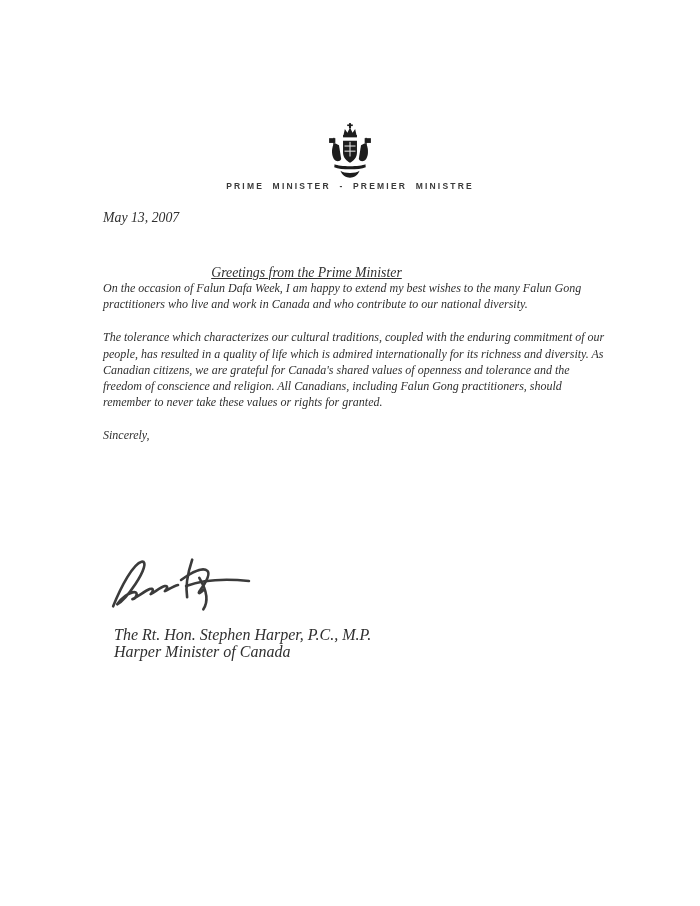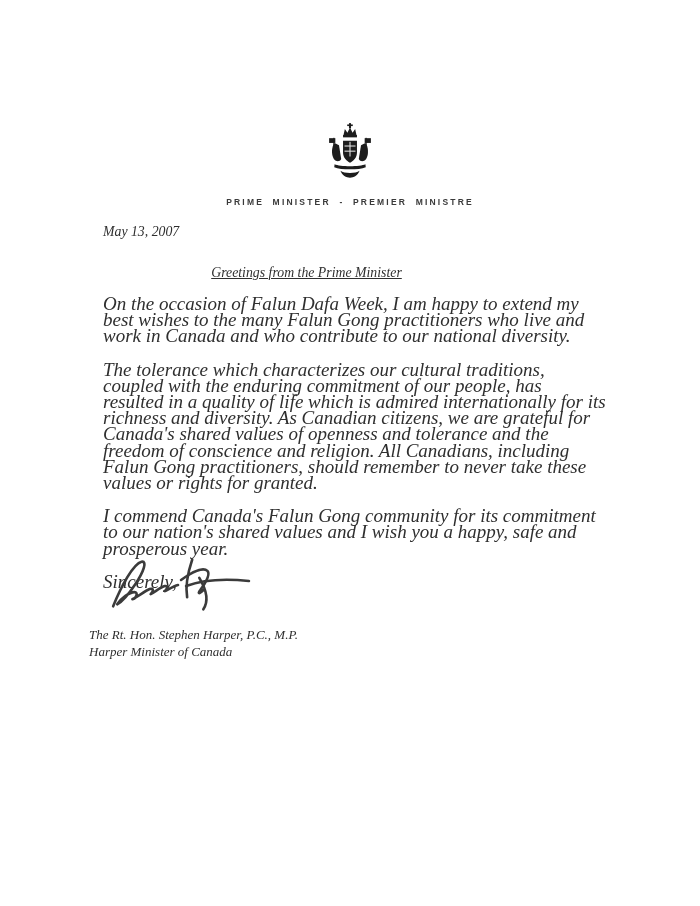--- a/index.html
+++ b/index.html
@@ -21,66 +21,66 @@
     width: 700px;
     text-align: center;
   }
   .crest {
     display: block;
     margin: 0 auto;
     width: 44px;
     height: 56px;
   }
   .org-line {
-    margin-top: 18px;
+    margin-top: 2px;
     font-family: "Liberation Sans", sans-serif;
     font-style: normal;
     font-weight: bold;
     font-size: 8.5px;
     letter-spacing: 2.2px;
     word-spacing: 4px;
     color: #3a3a3a;
   }
   .date {
     position: absolute;
-    top: 224px;
+    top: 210px;
     left: 103px;
     font-size: 13.8px;
   }
   .heading {
     position: absolute;
     top: 265px;
     left: 0;
     width: 613px;
     text-align: center;
     font-size: 13.8px;
     text-decoration: underline;
   }
   .body {
     position: absolute;
-    top: 296px;
+    top: 280px;
     left: 103px;
     width: 503px;
-    font-size: 19px;
+    font-size: 12px;
     line-height: 16.2px;
   }
   .body p { margin: 0 0 17px 0; }
   .closing { margin-top: 1px; }
   .signature {
     position: absolute;
     top: 551px;
     left: 101px;
     width: 152px;
     height: 64px;
   }
   .signer {
     position: absolute;
     top: 626px;
-    left: 89px;
-    font-size: 13px;
+    left: 114px;
+    font-size: 16px;
     line-height: 17px;
   }
 </style>
 </head>
 <body>
 
 <div class="page">
 
   <div class="letterhead">
     <svg class="crest" viewBox="0 0 60 76" xmlns="http://www.w3.org/2000/svg" aria-hidden="true">
@@ -108,21 +108,20 @@
     <div class="org-line">PRIME MINISTER - PREMIER MINISTRE</div>
   </div>
 
   <div class="date">May 13, 2007</div>
 
   <div class="heading">Greetings from the Prime Minister</div>
 
   <div class="body">
     <p>On the occasion of Falun Dafa Week, I am happy to extend my best wishes to the many Falun Gong practitioners who live and work in Canada and who contribute to our national diversity.</p>
     <p>The tolerance which characterizes our cultural traditions, coupled with the enduring commitment of our people, has resulted in a quality of life which is admired internationally for its richness and diversity.  As Canadian citizens, we are grateful for Canada's shared values of openness and tolerance and the freedom of conscience and religion.  All Canadians, including Falun Gong practitioners, should remember to never take these values or rights for granted.</p>
-    <p>I commend Canada's Falun Gong community for its commitment to our nation's shared values and I wish you a happy, safe and prosperous year.</p>
     <p class="closing">Sincerely,</p>
   </div>
 
   <svg class="signature" viewBox="0 0 150 62" xmlns="http://www.w3.org/2000/svg" aria-hidden="true">
     <g fill="none" stroke="#3b3b3b" stroke-width="2.6" stroke-linecap="round" stroke-linejoin="round">
       <path d="M12,54 C20,34 32,12 40,10 C46,9 42,20 34,32 C28,41 20,50 16,52 C20,46 28,40 33,40 C37,40 35,46 31,47 C36,45 43,39 48,37 C52,35.5 52,39 49,42 C53,40 59,35 63,34 C66,33.4 66,36 63,39 C67,37 72,34 76,33"></path>
       <path d="M90,8 C86,20 83,34 85,45"></path>
       <path d="M79,28 C90,20 101,15 105,19 C108,22 103,31 98,38 C95,42 97,42 101,38"></path>
       <path d="M97,26 C103,36 107,48 101,57"></path>
       <path d="M84,34 C100,28 118,26 146,29"></path>

